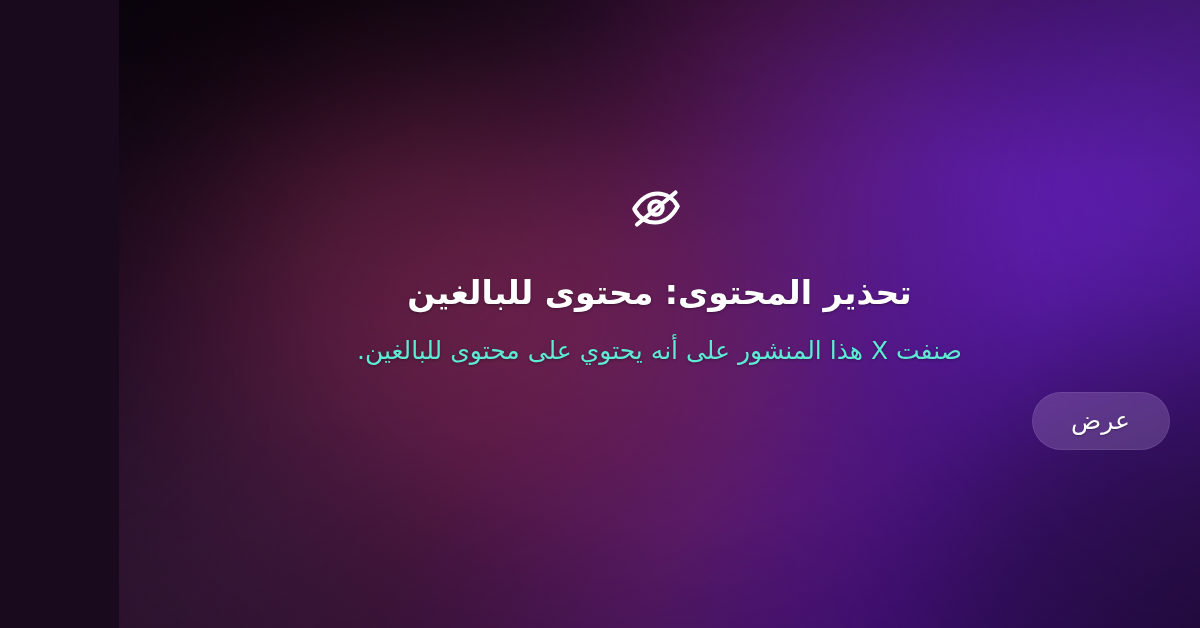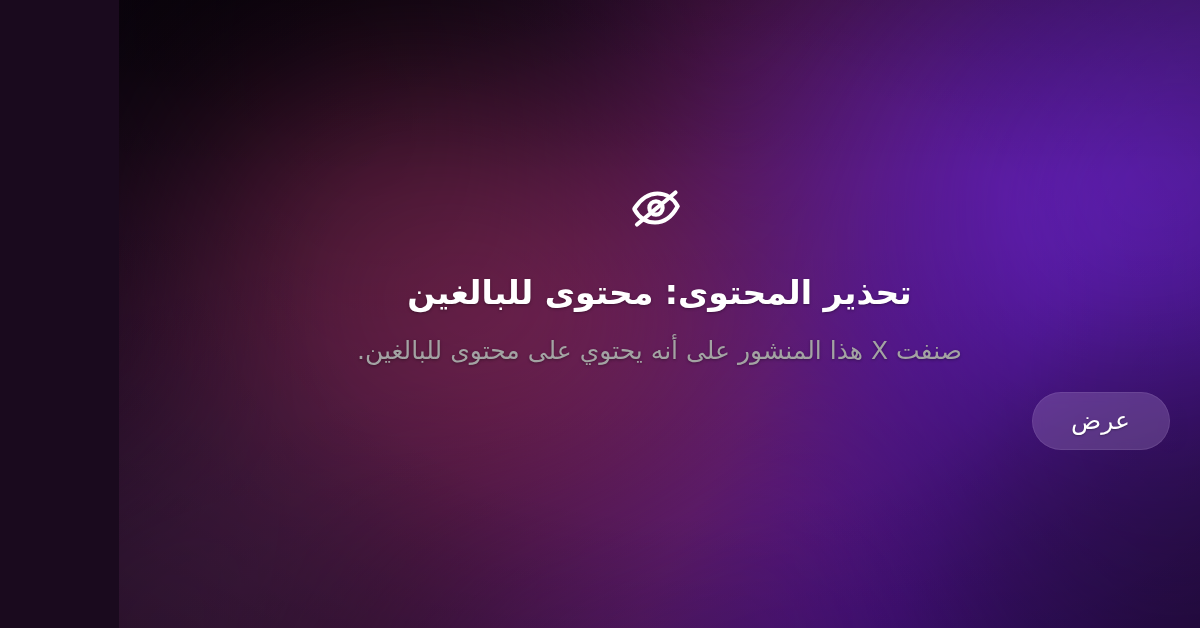--- a/index.html
+++ b/index.html
@@ -126,21 +126,21 @@
     line-height:1.28;
     text-align:center;
     white-space:nowrap;
     text-shadow:0 1px 3px rgba(0,0,0,.34);
   }
 
   .warn-desc {
     margin-top:19px;
     font-size:25px;
     font-weight:400;
-    color:#a3a3a3;
+    color:#5eead4;
     line-height:1.42;
     text-align:center;
     white-space:nowrap;
     text-shadow:0 1px 3px rgba(0,0,0,.32);
   }
 
   .action-row {
     width:100%;
     display:flex;
     justify-content:flex-start;

